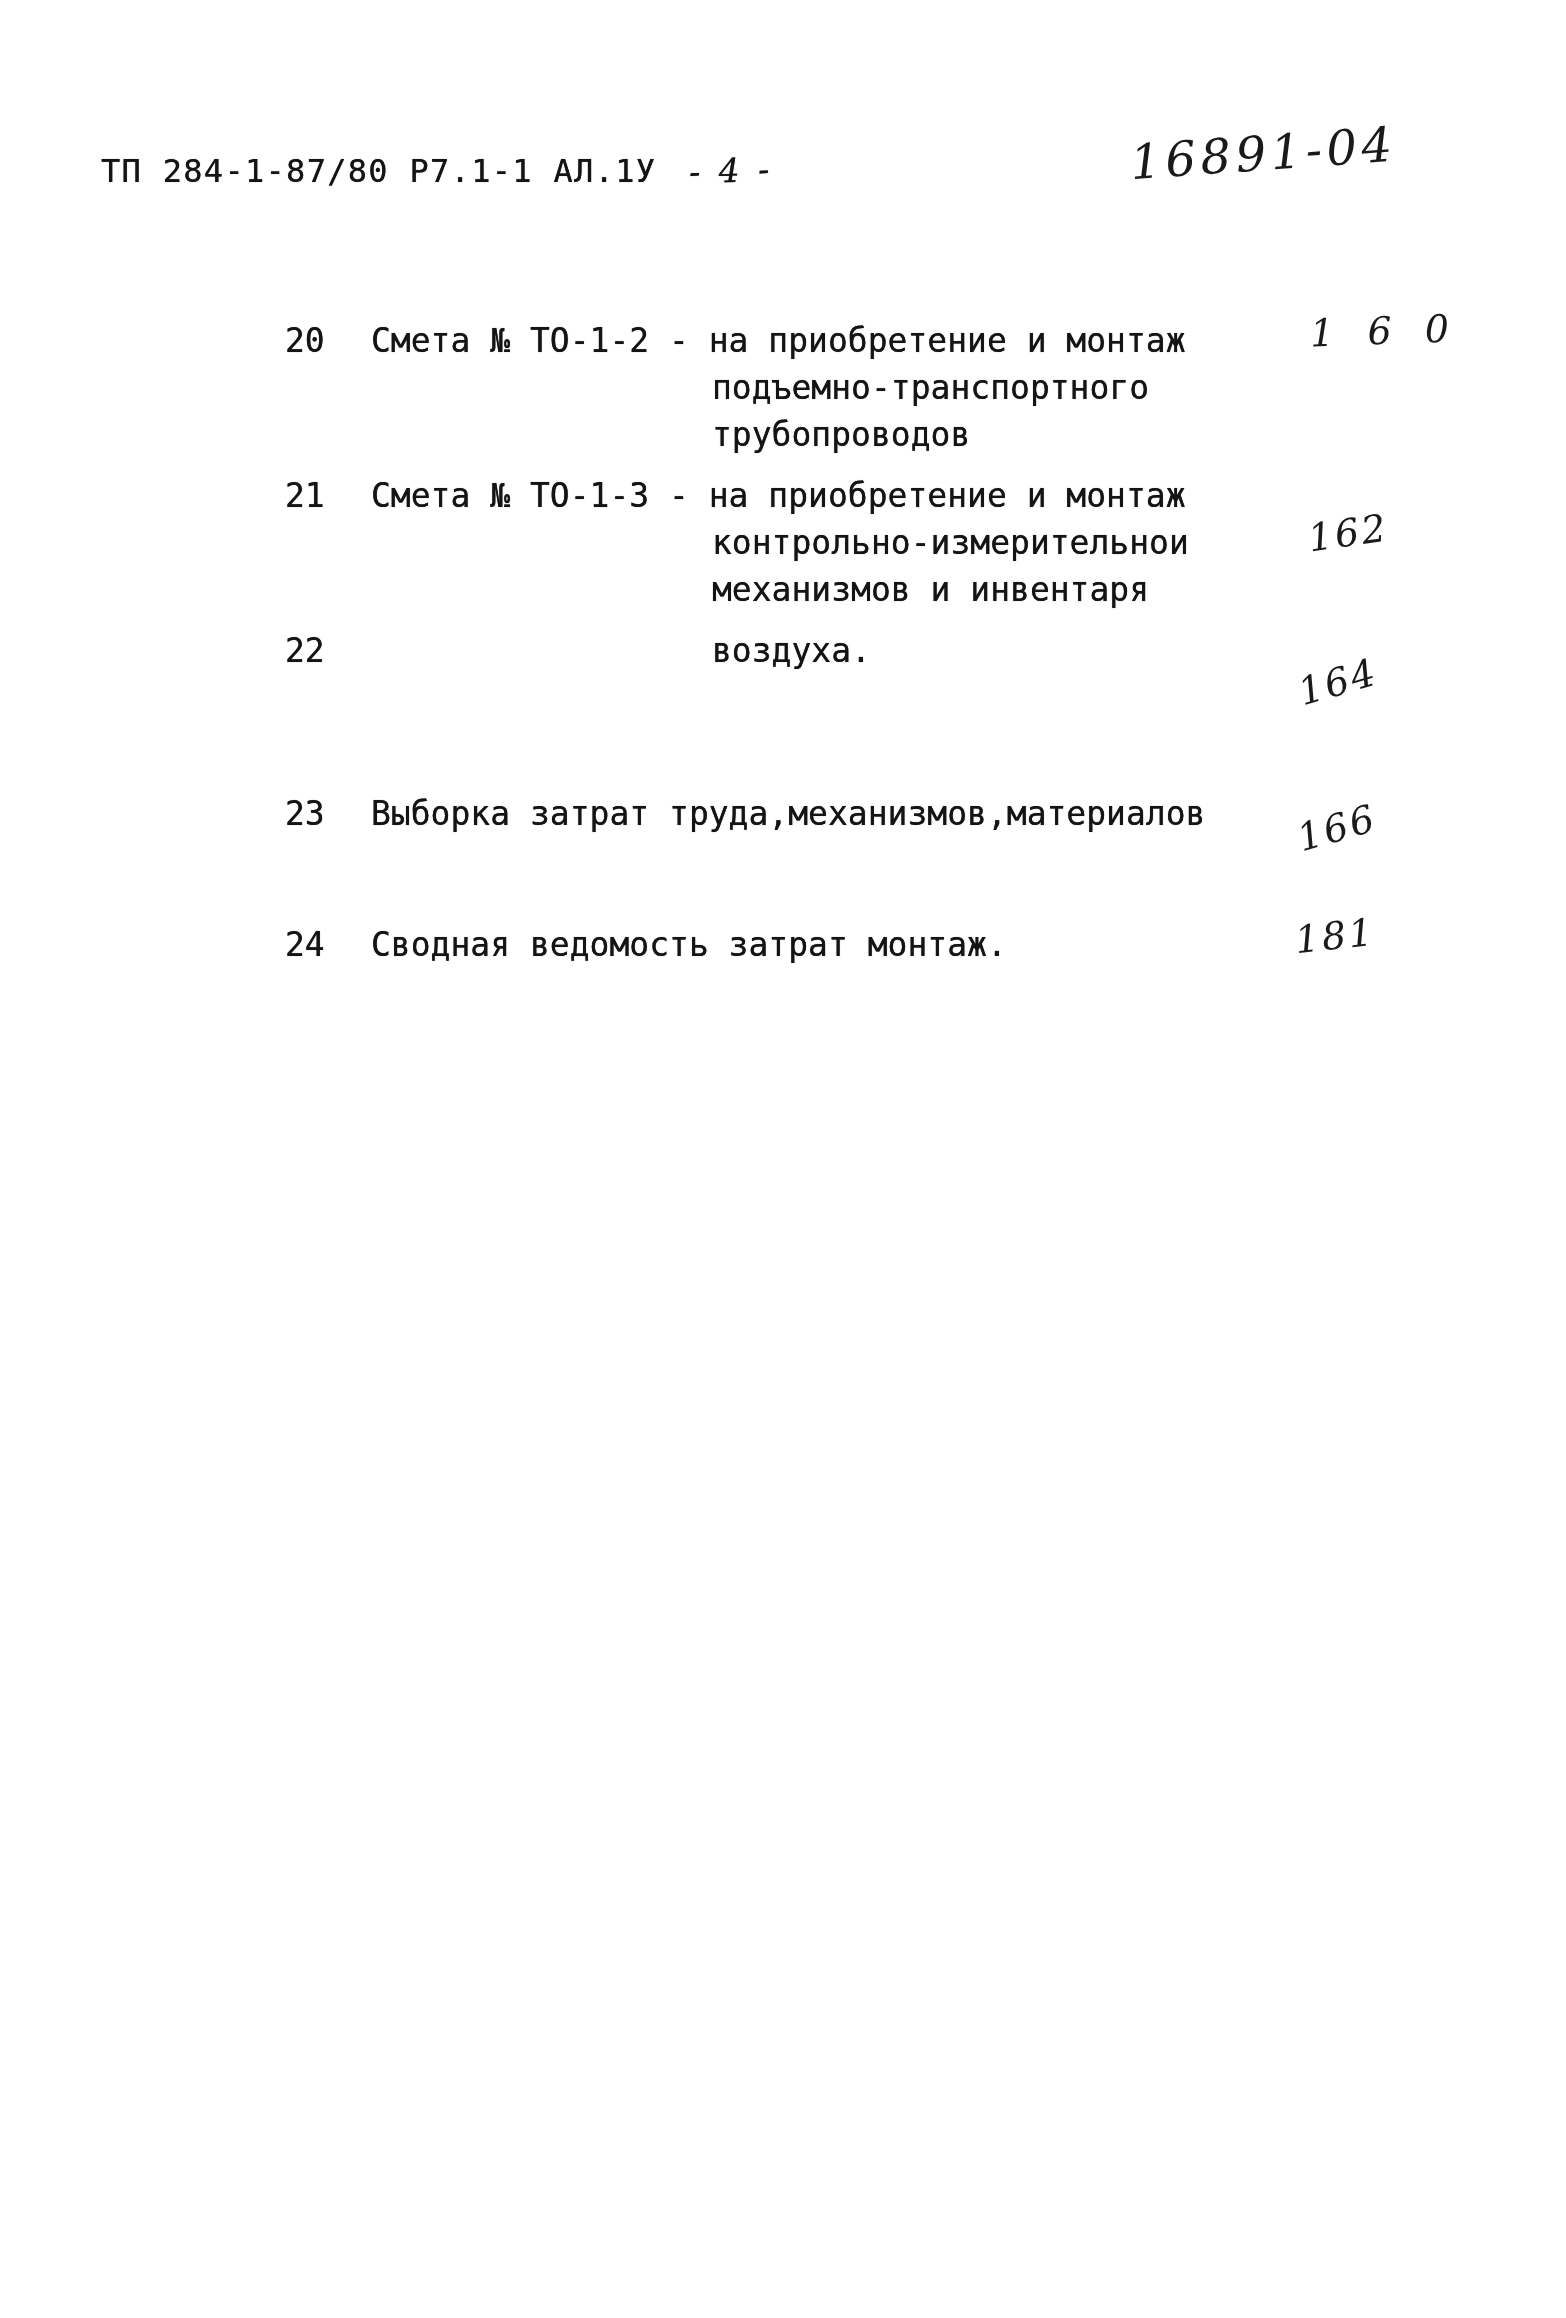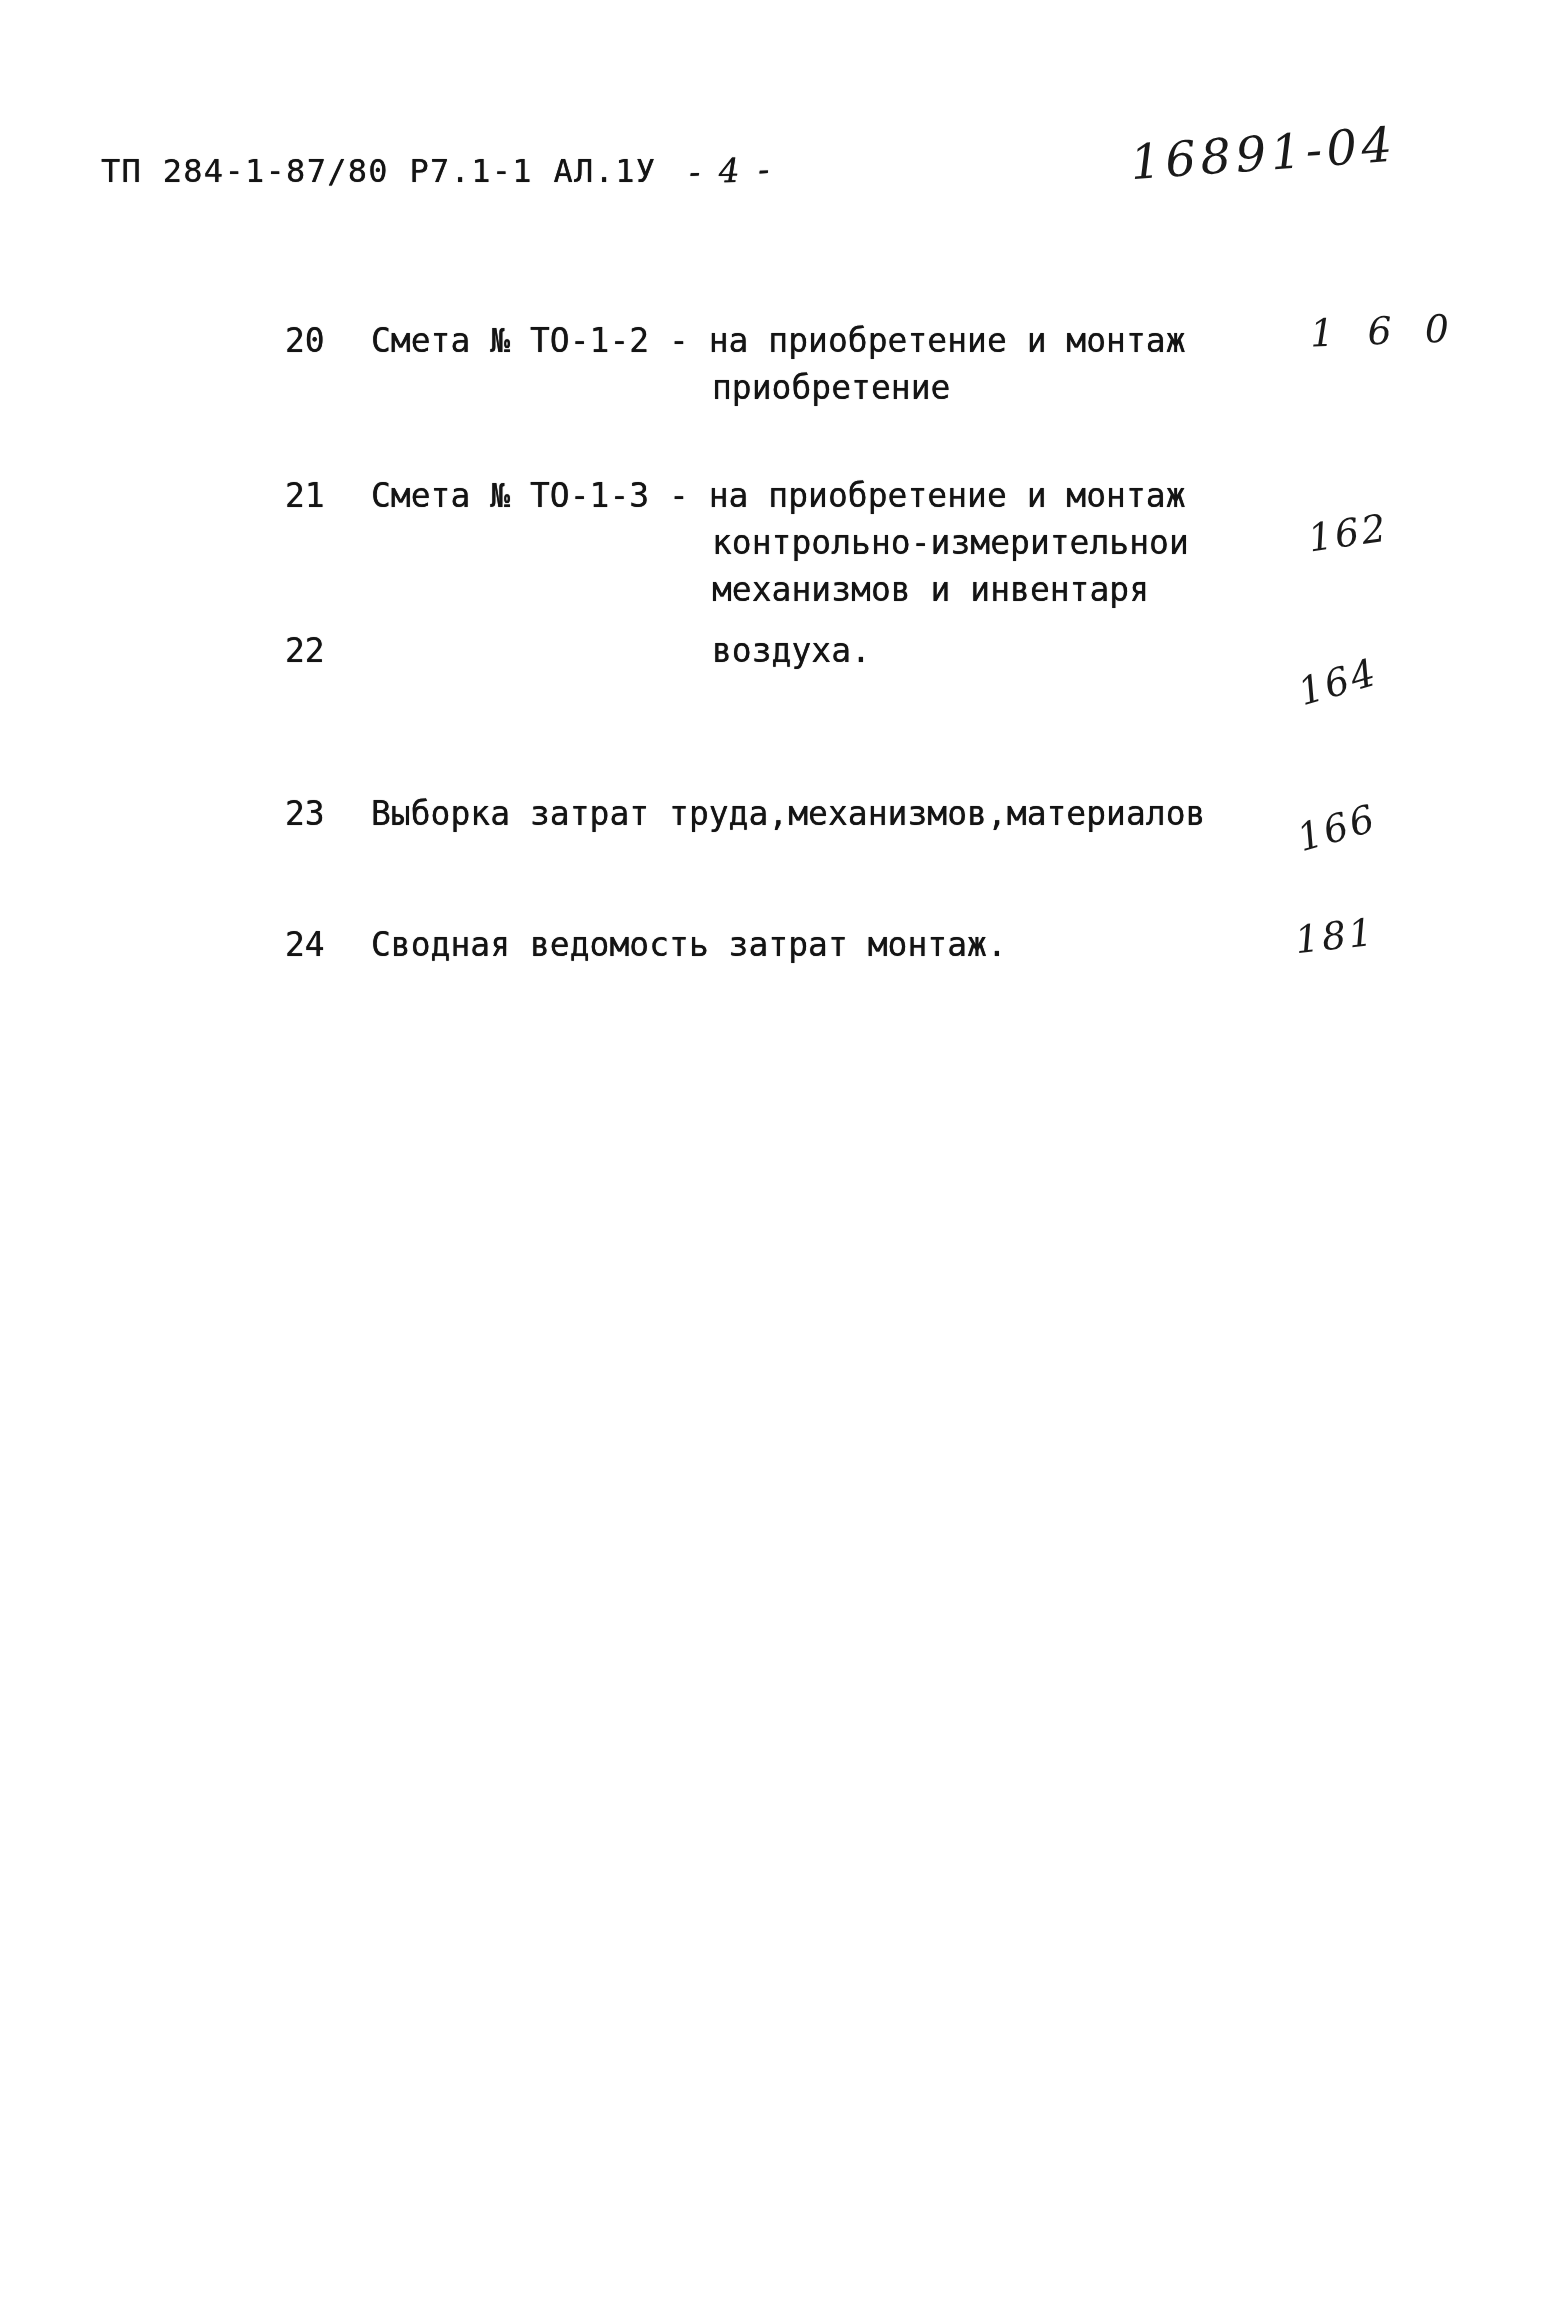--- a/index.html
+++ b/index.html
@@ -101,21 +101,22 @@
     <span>ТП 284-1-87/80  Р7.1-1 АЛ.1У</span>
     <span class="page-marker">- 4 -</span>
   </div>
 
   <div class="handwritten-number">16891-04</div>
 
   <div class="toc-entry e20">
     <span class="entry-num">20</span>
     <div class="entry-title">
       <div>Смета № ТО-1-2 - на приобретение и монтаж</div>
-      <div class="cont">приобретение</div>
+      <div class="cont">подъемно-транспортного</div>
+      <div class="cont">трубопроводов</div>
     </div>
     <span class="entry-page">1 6 0</span>
   </div>
 
   <div class="toc-entry e21">
     <span class="entry-num">21</span>
     <div class="entry-title">
       <div>Смета № ТО-1-3 - на приобретение и монтаж</div>
       <div class="cont">контрольно-измерительнои</div>
       <div class="cont">механизмов и инвентаря</div>

